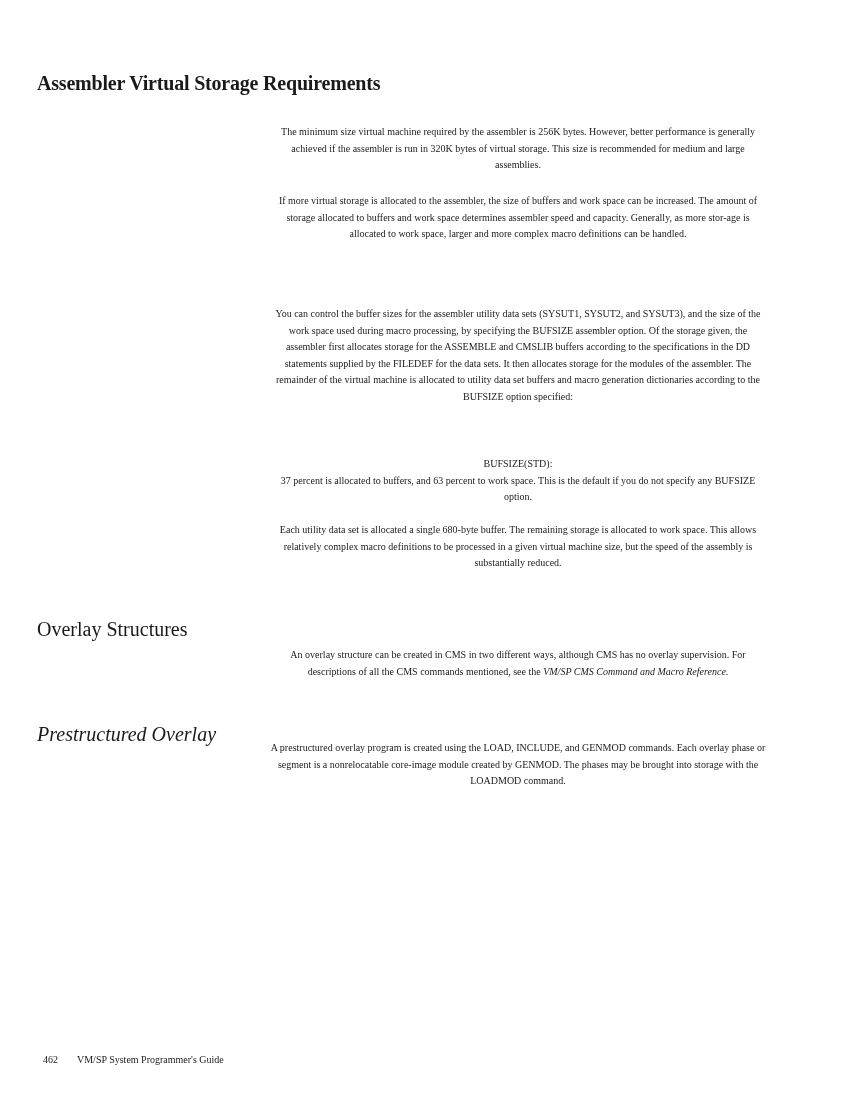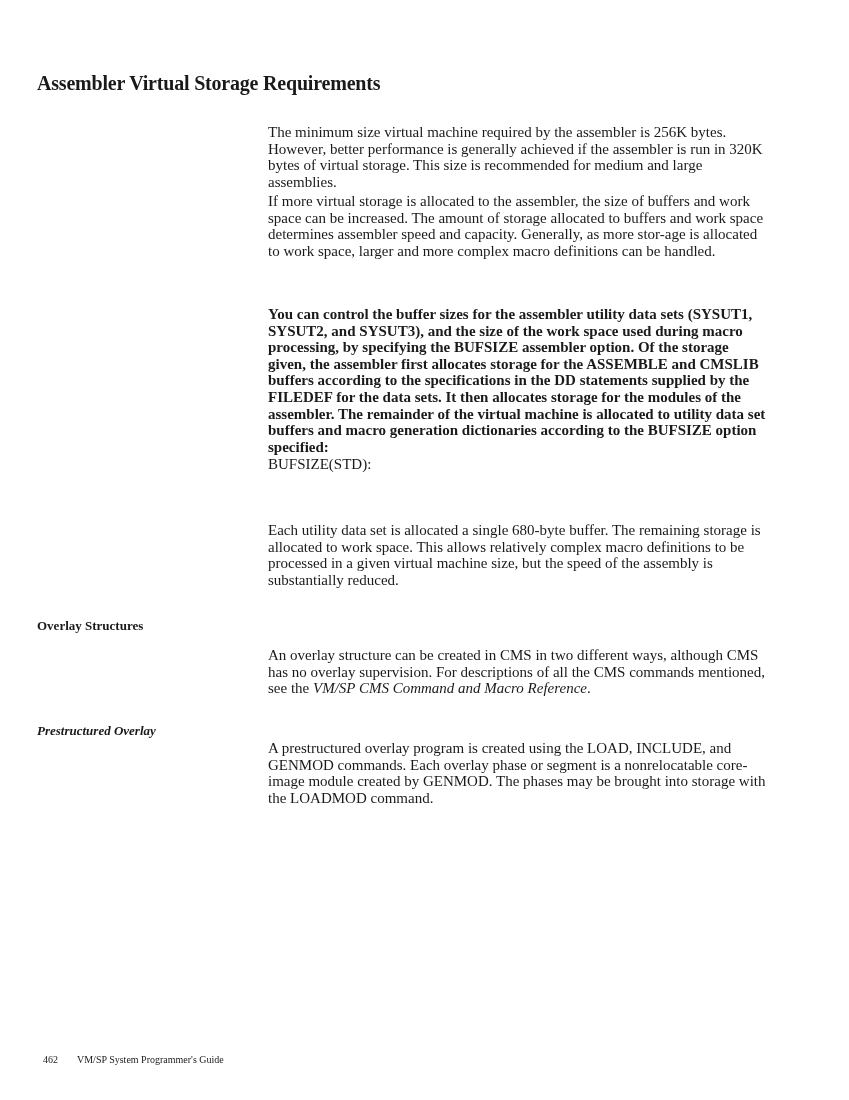--- a/index.html
+++ b/index.html
@@ -6,26 +6,26 @@
     body {
       width: 849px; height: 1100px; position: relative; overflow: hidden;
       font-family: "Liberation Serif", "DejaVu Serif", serif; color: #1a1a1a;
     }
     .h1 {
       position: absolute; left: 37px; top: 72px;
       font-size: 20px; font-weight: bold; letter-spacing: -0.2px; margin: 0;
     }
     .h2 {
       position: absolute; left: 37px;
-      font-size: 13px; font-weight: bold; margin: 0;
+      font-size: 20px; font-weight: normal; margin: 0;
     }
     .h2.italic { font-style: italic; margin-top: 12px; }
     .body-col {
       position: absolute; left: 268px; width: 500px;
-      font-size: 15px; line-height: 16.6px;
+      font-size: 10px; line-height: 16.6px; text-align: center;
     }
     .body-col p { margin: 0; }
     .def-term { margin: 0; }
     .def-desc { margin: 0 0 0 22px; }
     .footer {
       position: absolute; left: 43px; top: 1054px;
       font-size: 10px;
     }
     .footer .pg { display: inline-block; width: 34px; }
   </style>
@@ -35,26 +35,27 @@
 <h1 class="h1">Assembler Virtual Storage Requirements</h1>
 
 <div class="body-col" style="top:124px;">
   <p>The minimum size virtual machine required by the assembler is 256K bytes. However, better performance is generally achieved if the assembler is run in 320K bytes of virtual storage.  This size is recommended for medium and large assemblies.</p>
 </div>
 
 <div class="body-col" style="top:193px;">
   <p>If more virtual storage is allocated to the assembler, the size of buffers and work space can be increased.  The amount of storage allocated to buffers and work space determines assembler speed and capacity.  Generally, as more stor-age is allocated to work space, larger and more complex macro definitions can be handled.</p>
 </div>
 
-<div class="body-col" style="top:306px;font-weight:bold;">
+<div class="body-col" style="top:306px;">
   <p>You can control the buffer sizes for the assembler utility data sets (SYSUT1, SYSUT2, and SYSUT3), and the size of the work space used during macro processing, by specifying the BUFSIZE assembler option.  Of the storage given, the assembler first allocates storage for the ASSEMBLE and CMSLIB buffers according to the specifications in the DD statements supplied by the FILEDEF for the data sets.  It then allocates storage for the modules of the assembler. The remainder of the virtual machine is allocated to utility data set buffers and macro generation dictionaries according to the BUFSIZE option specified:</p>
 </div>
 
 <div class="body-col" style="top:456px;">
   <p class="def-term">BUFSIZE(STD):</p>
+  <p class="def-desc">37 percent is allocated to buffers, and 63 percent to work space.  This is the default if you do not specify any BUFSIZE option.</p>
 </div>
 
 <div class="body-col" style="top:522px;">
   <p class="def-desc">Each utility data set is allocated a single 680-byte buffer.  The remaining storage is allocated to work space.  This allows relatively complex macro definitions to be processed in a given virtual machine size, but the speed of the assembly is substantially reduced.</p>
 </div>
 
 <h2 class="h2" style="top:618px;">Overlay Structures</h2>
 
 <div class="body-col" style="top:647px;">
   <p><span>An overlay structure can be created in CMS in two different ways, although CMS has no overlay supervision.  For descriptions of all the CMS commands mentioned, see the </span><i>VM/SP CMS Command and Macro Reference</i><span>.</span></p>

